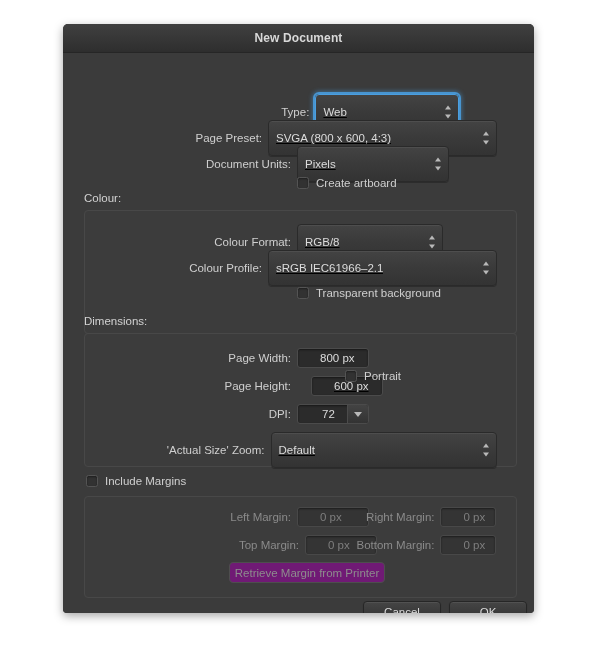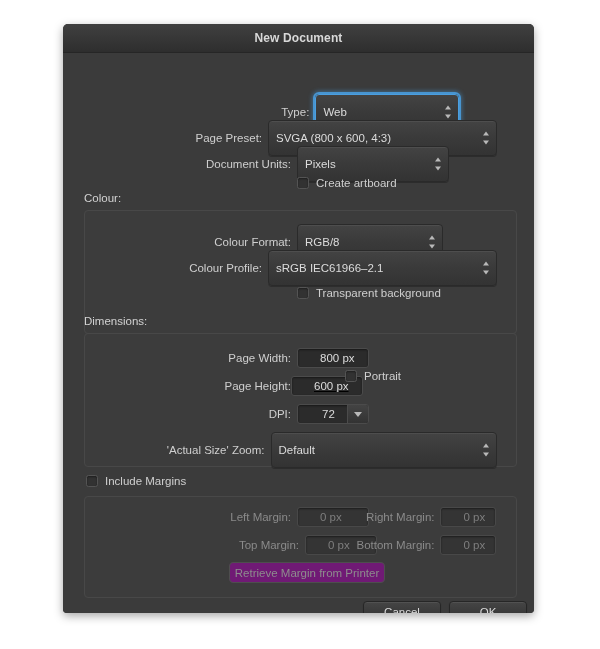--- a/index.html
+++ b/index.html
@@ -65,20 +65,21 @@
   .sel {
     position: relative;
     height: 36px;
     background: linear-gradient(to bottom, #434343 0%, #3a3a3a 50%, #333333 100%);
     border: 1px solid #2a2a2a;
     border-radius: 4px;
     box-shadow: inset 0 1px 0 rgba(255,255,255,0.06), 0 1px 0 rgba(0,0,0,0.25);
     display: flex;
     align-items: center;
     box-sizing: border-box;
+    text-decoration: underline;
   }
   .sel .val {
     font-size: 11.5px;
     color: #dcdcdc;
     padding-left: 7px;
     white-space: nowrap;
     overflow: hidden;
   }
   .sel .arrows {
     position: absolute;
@@ -295,21 +296,21 @@
 
     <div class="row" style="left:0; top:295px; width:380px;">
       <div class="lbl" style="width:228px;">Page Width:</div>
       <div class="field" style="width:72px; margin-left:6px;">
         <div class="val">800 px</div>
       </div>
     </div>
 
     <div class="row" style="left:0; top:323px; width:380px;">
       <div class="lbl" style="width:228px;">Page Height:</div>
-      <div class="field" style="width:72px; margin-left:0;text-decoration:underline;">
+      <div class="field" style="width:72px; margin-left:20px;text-decoration:underline;">
         <div class="val">600 px</div>
       </div>
     </div>
 
     <div class="row chk-wrap" style="left:282px; top:317px;">
       <div class="chk"></div>
       <div class="chk-label">Portrait</div>
     </div>
 
     <div class="row" style="left:0; top:351px; width:380px;">

